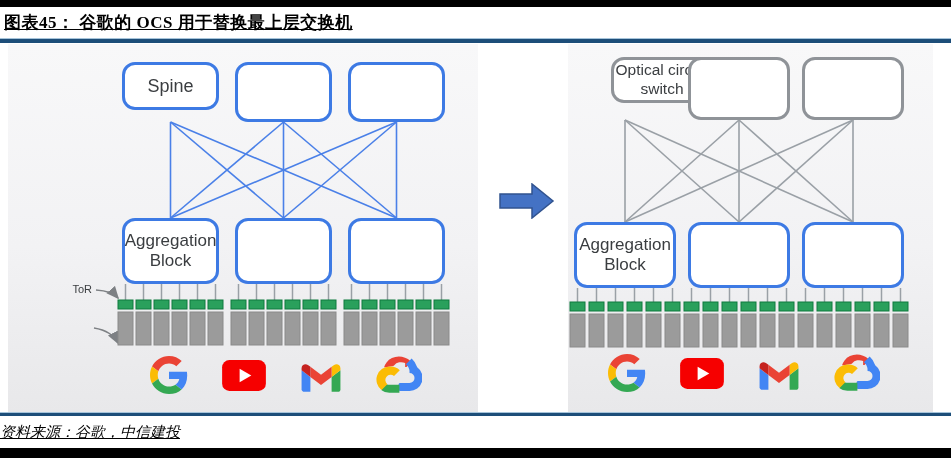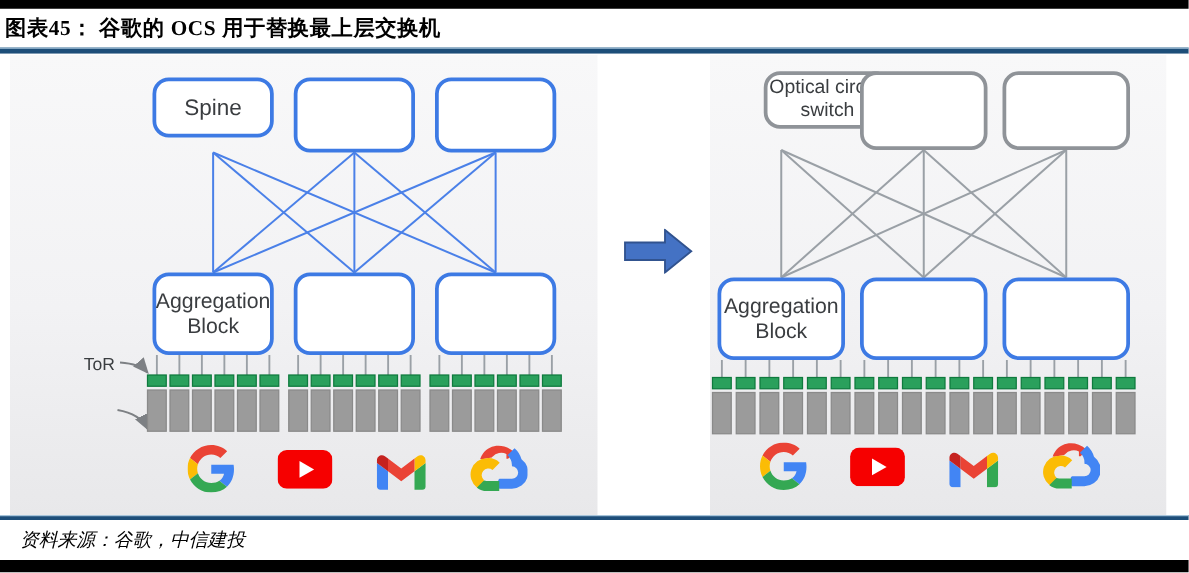--- a/index.html
+++ b/index.html
@@ -1,39 +1,39 @@
 <!DOCTYPE html>
 <html><head>
 <meta charset="utf-8">
 <style>
   * { margin:0; padding:0; box-sizing:border-box; }
   html,body { width:951px; height:458px; background:#fff; font-family:"Liberation Sans", sans-serif; overflow:hidden; }
-  .page { width:951px; height:458px; display:flex; flex-direction:column; }
+  .page { width:951px; height:458px; display:flex; flex-direction:column;text-decoration:underline; }
   .bar-black-top { height:7px; background:#000; }
   .bar-black-bottom { height:10px; background:#000; }
   .title-row { height:31px; display:flex; align-items:center; padding-left:4px;
                font-family:"Liberation Serif", serif; font-weight:700; font-size:17px; color:#000; letter-spacing:.5px; }
   .rule-navy { height:5px; background:#1d4e79; border-top:1.5px solid #a6c4da; }
   .rule-navy-2 { height:4px; background:#1d4e79; border-top:1px solid #a6c4da; }
-  .source-row { height:32px; display:flex; align-items:center; padding-left:16px;
+  .source-row { height:32px; display:flex; align-items:center; padding-left:0;
                 font-family:"Liberation Serif", serif; font-style:italic; font-size:15px; color:#000;border-radius:14px; }
   .figure { position:relative; height:369px; background:#fff; }
   .panel { position:absolute; top:1px; height:368px;
            background:linear-gradient(180deg,#f8f8f9 0%, #f2f2f4 55%, #e8e8ea 100%); }
   .panel-left { left:8px;  width:470px; }
   .panel-right{ left:568px; width:365px; }
   .mesh { position:absolute; left:0; top:0; }
   .node { position:absolute; background:#fff; display:flex; align-items:center; justify-content:center;
           text-align:center; color:#3a3d40; }
   .node-blue { border:3px solid #3d7ae4; border-radius:13px; }
   .node-gray { border:3px solid #8f9398; border-radius:13px; }
   .lbl-spine { font-size:18px; }
   .lbl-agg   { font-size:17px; line-height:1.2; }
   .lbl-ocs   { font-size:15.5px; line-height:1.2; }
-  .side-label { position:absolute; font-size:14px; color:#3a3d40; line-height:1.25; }
+  .side-label { position:absolute; font-size:11px; color:#3a3d40; line-height:1.25; }
   .tor-label  { left:28px; top:239px; width:56px; text-align:right; }
   .rack-label { left:6px;  top:262px; width:76px; text-align:center; }
   .logos { position:absolute; display:flex; align-items:center; gap:34px; }
   .logos-left  { left:142px; top:312px; }
   .logos-right { left:40px;  top:310px; }
   .logo { display:flex; align-items:center; justify-content:center; }
   .big-arrow { position:absolute; left:499px; top:140px; }
 </style>
 </head>
 <body>

